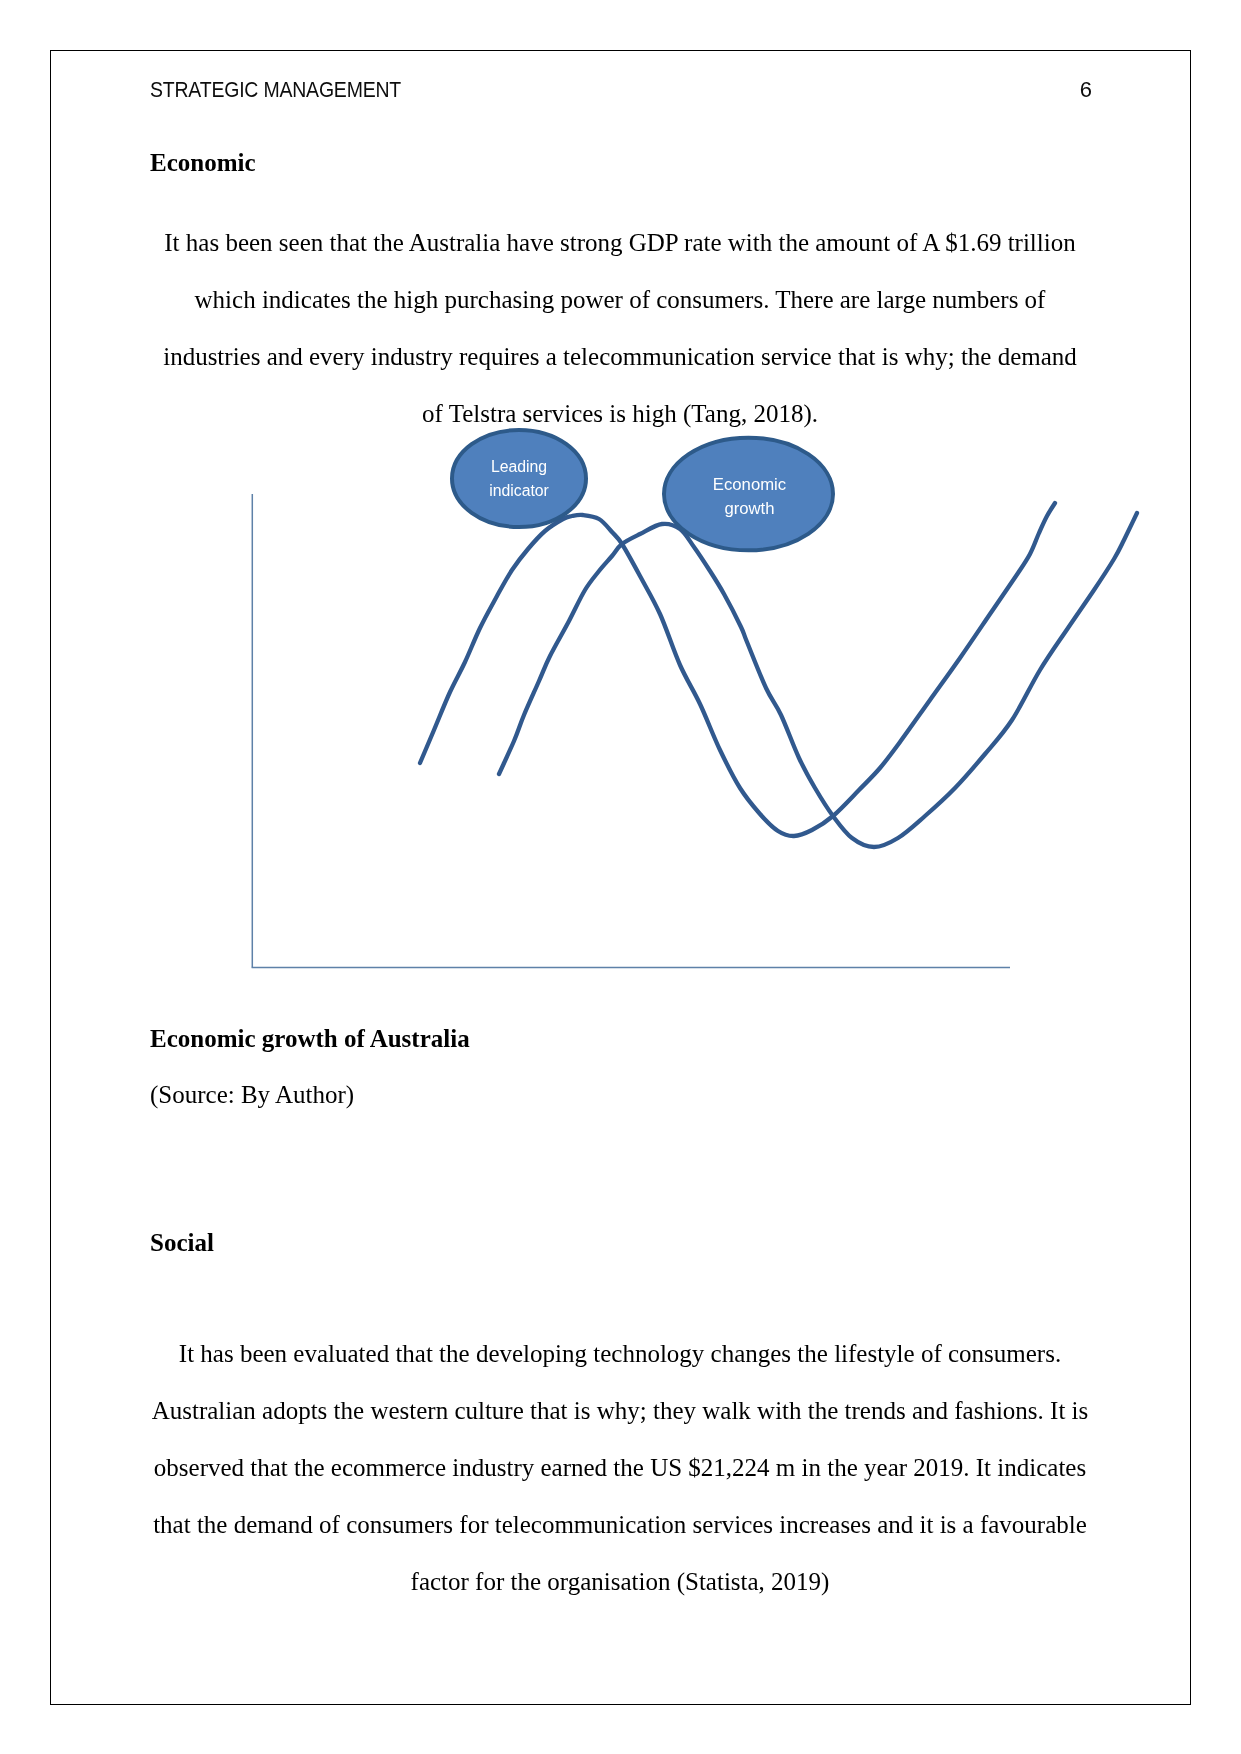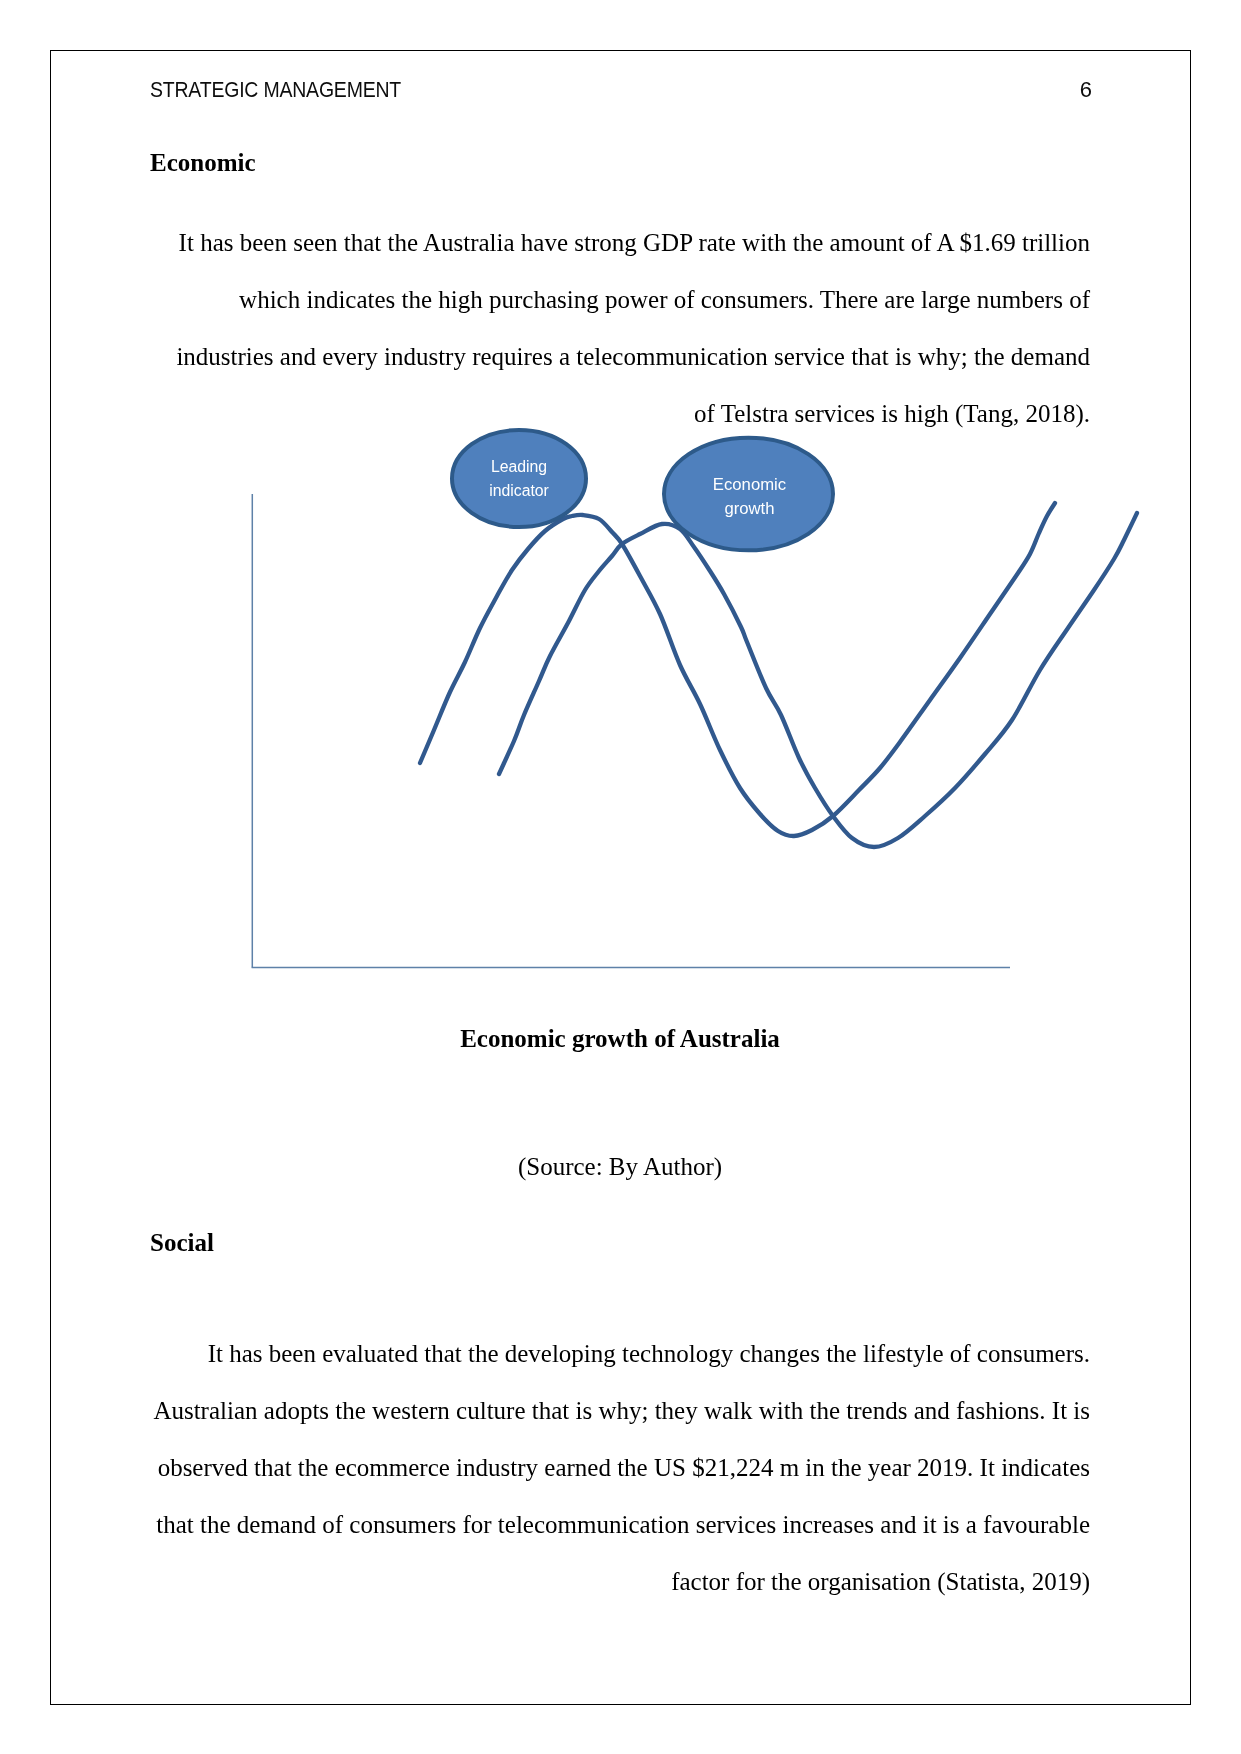--- a/index.html
+++ b/index.html
@@ -48,28 +48,27 @@
     width: 940px;
     font-weight: bold;
     font-size: 25px;
     line-height: 30px;
   }
   .body {
     left: 150px;
     width: 940px;
     font-size: 25px;
     line-height: 57px;
-    text-align: right;
+    text-align: center;
   }
   .ctr {
     left: 150px;
     width: 940px;
     font-size: 25px;
     line-height: 30px;
-    text-align: center;
   }
   .bold { font-weight: bold; }
 
   #chart { position: absolute; left: 0; top: 0; overflow: visible; pointer-events: none; }
   .elabel {
     font-family: "Liberation Sans", sans-serif;
     font-size: 15.8px;
     fill: #ffffff;
   }
   .elabel2 { font-size: 16.7px; }
@@ -100,16 +99,16 @@
     <text class="elabel" x="519" y="495.5" text-anchor="middle" fill="#ffffff">indicator</text>
   </g>
   <g>
     <ellipse stroke-width="4" cx="748.5" cy="494" rx="84.5" ry="56.3" fill="#4f80bd" stroke="#2d5a8a"></ellipse>
     <text class="elabel elabel2" x="749.5" y="489.5" text-anchor="middle" fill="#ffffff">Economic</text>
     <text class="elabel elabel2" x="749.5" y="514" text-anchor="middle" fill="#ffffff">growth</text>
   </g>
 </svg>
 
 <div class="abs ctr bold" style="top:1024px">Economic growth of Australia</div>
-<div class="abs ctr" style="top:1152px">(Source: By Author)</div>
+<div class="abs ctr" style="top:1080px">(Source: By Author)</div>
 
 <div class="abs sec" style="top:1228px">Social</div>
 <div class="abs body" style="top:1325px">It has been evaluated that the developing technology changes the lifestyle of consumers. Australian adopts the western culture that is why; they walk with the trends and fashions. It is observed that the ecommerce industry earned the US $21,224 m in the year 2019. It indicates that the demand of consumers for telecommunication services increases and it is a favourable factor for the organisation (Statista, 2019)</div>
 
 </body></html>

